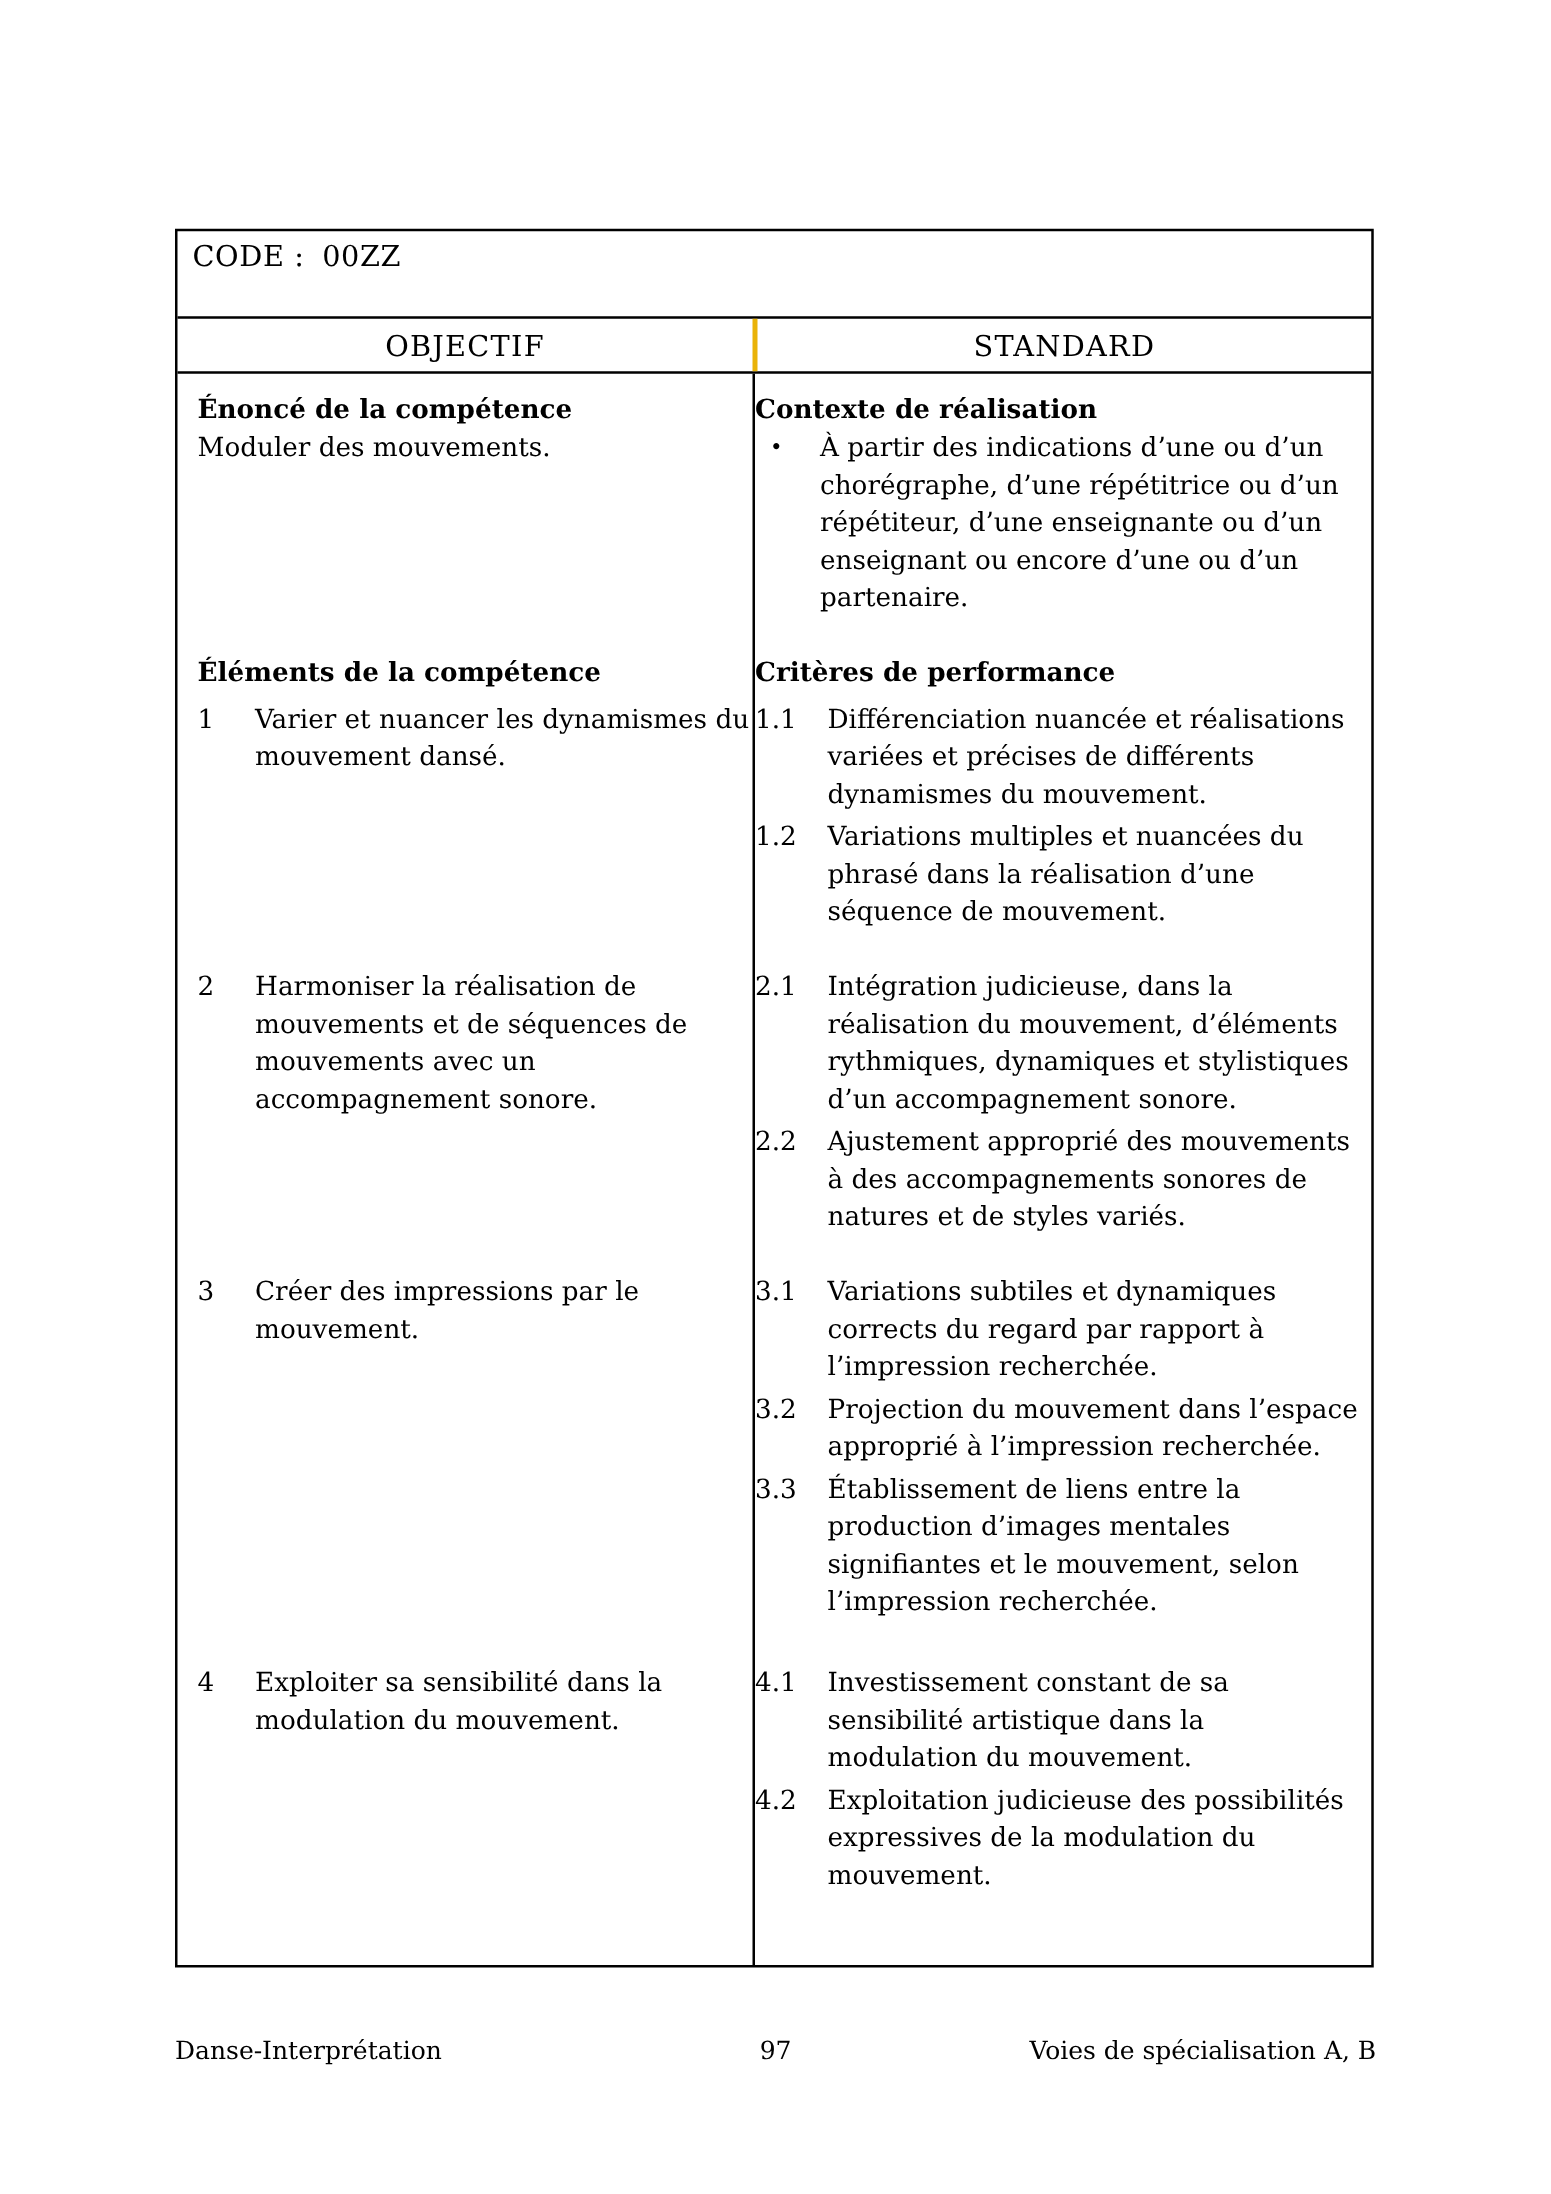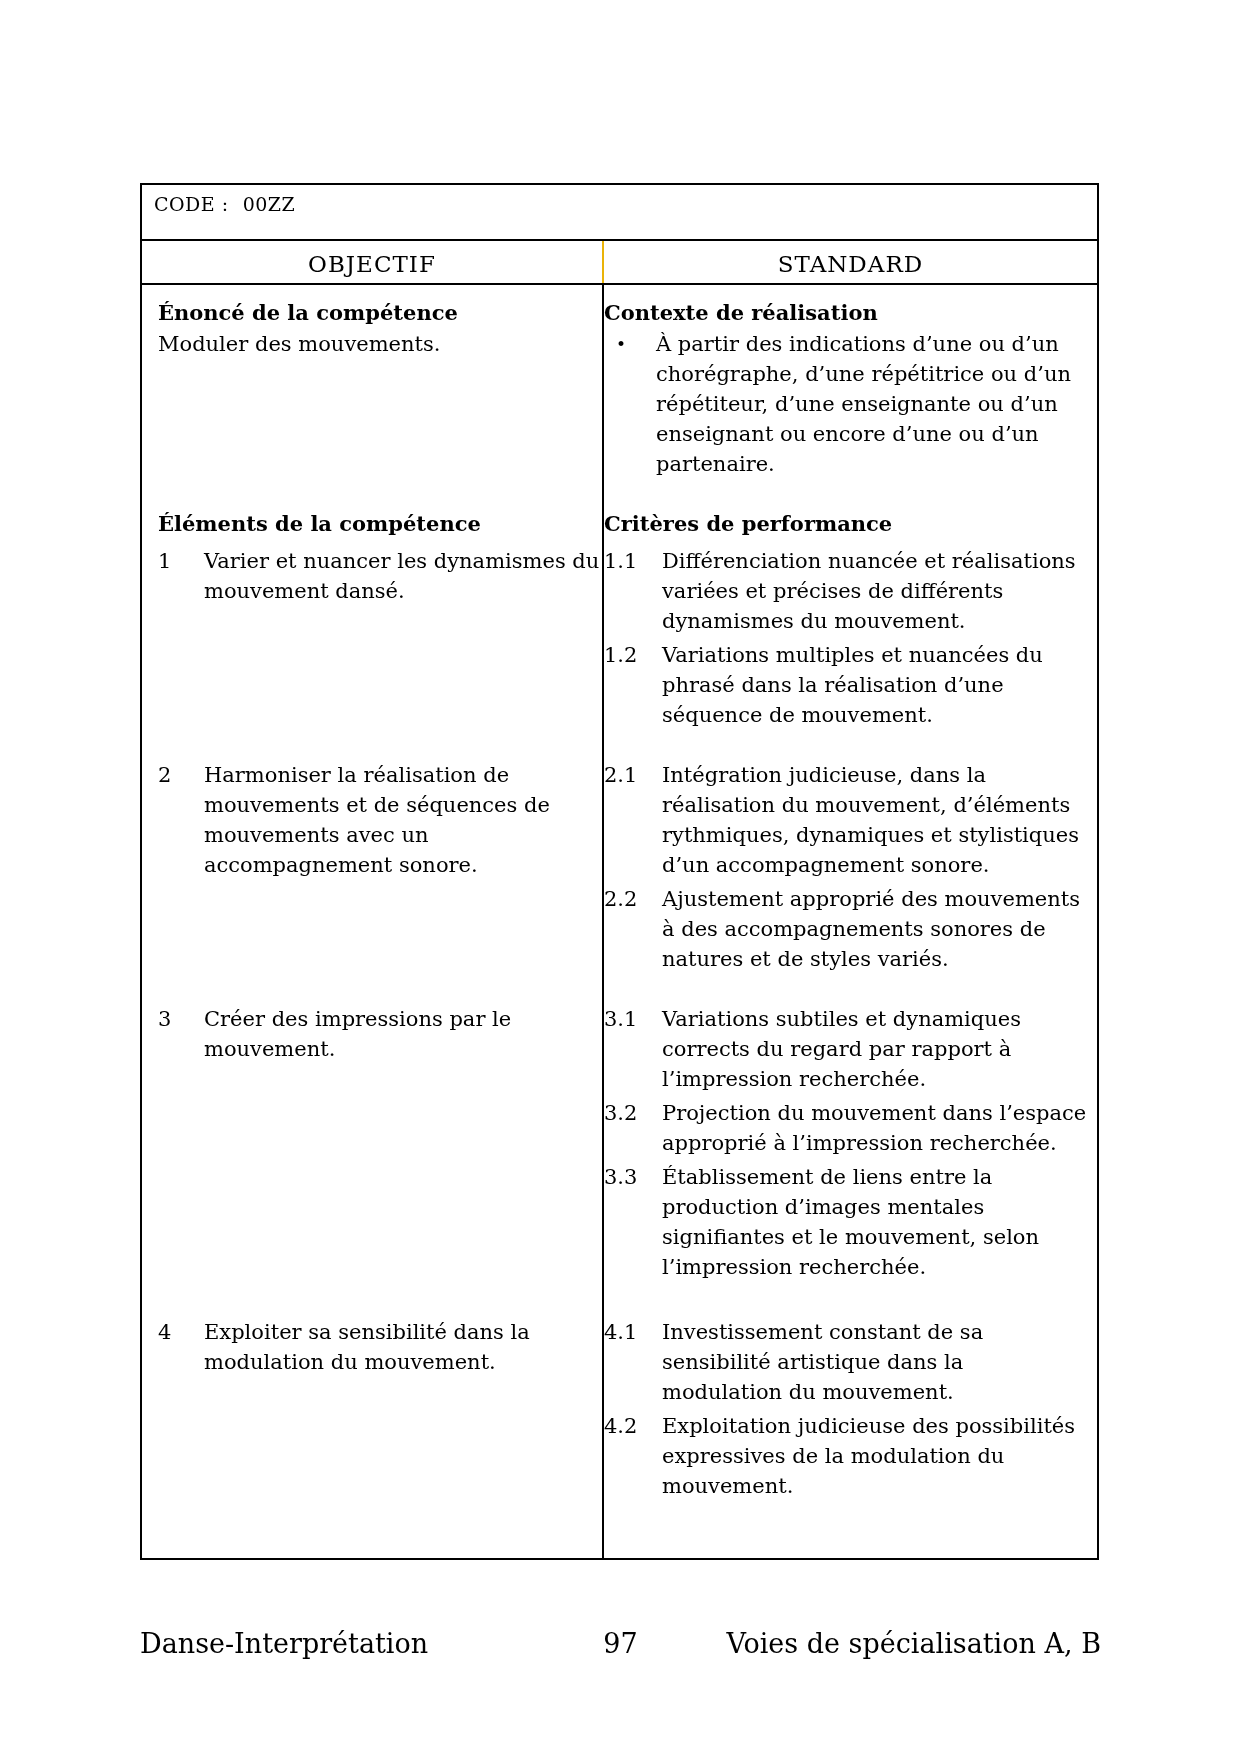--- a/index.html
+++ b/index.html
@@ -7,31 +7,31 @@
     width:1241px; height:1755px;
     background:#ffffff; color:#000000;
     font-family:"DejaVu Serif", serif;
     position:relative;
   }
   .doc-table {
     position:absolute; left:140px; top:183px;
     width:955px; border:2px solid #000;
   }
   .code-row {
-    height:44px; padding:8px 0 2px 12px;
-    font-size:19px; border-bottom:2px solid #000;
+    height:44px; padding:8px 0 16px 12px;
+    font-size:23px; border-bottom:2px solid #000;
     letter-spacing:0.5px;
   }
   .code-value { margin-left:14px; }
   .col-header-row { display:flex; border-bottom:2px solid #000; }
   .col-header {
     height:32px; padding-top:10px; text-align:center;
     font-size:23px; letter-spacing:1px;
   }
-  .col-header.left { width:460px; border-right:2px solid #eab308; }
+  .col-header.left { width:460px; border-right:4px solid #eab308; }
   .col-header.right { flex:1; }
   .tbody {
     position:relative; height:1273px;
     display:grid; grid-template-columns:462px 493px;
     align-content:start;
     font-size:21px; line-height:30px;
   }
   .col-divider {
     position:absolute; left:460px; top:0; bottom:0; width:2px;
     background:#000;
@@ -49,21 +49,21 @@
   .item .num { width:46px; flex-shrink:0; }
   .item .txt { flex:1; }
   .crit { display:flex; margin-bottom:4px; }
   .crit .num { width:58px; flex-shrink:0; }
   .crit .txt { flex:1; }
   .bullet-item { display:flex; }
   .bullet-item .dot { width:40px; padding-left:12px; flex-shrink:0; font-size:17px; }
   .bullet-item .txt { flex:1; }
   .footer {
     position:absolute; left:140px; width:961px; top:1628px;
-    font-size:27px;
+    font-size:20px;
     display:flex; justify-content:space-between;
   }
   .footer .center { position:absolute; left:0; right:0; text-align:center; }
 </style>
 </head>
 <body>
 
 <div class="page">
 
   <div class="doc-table">

